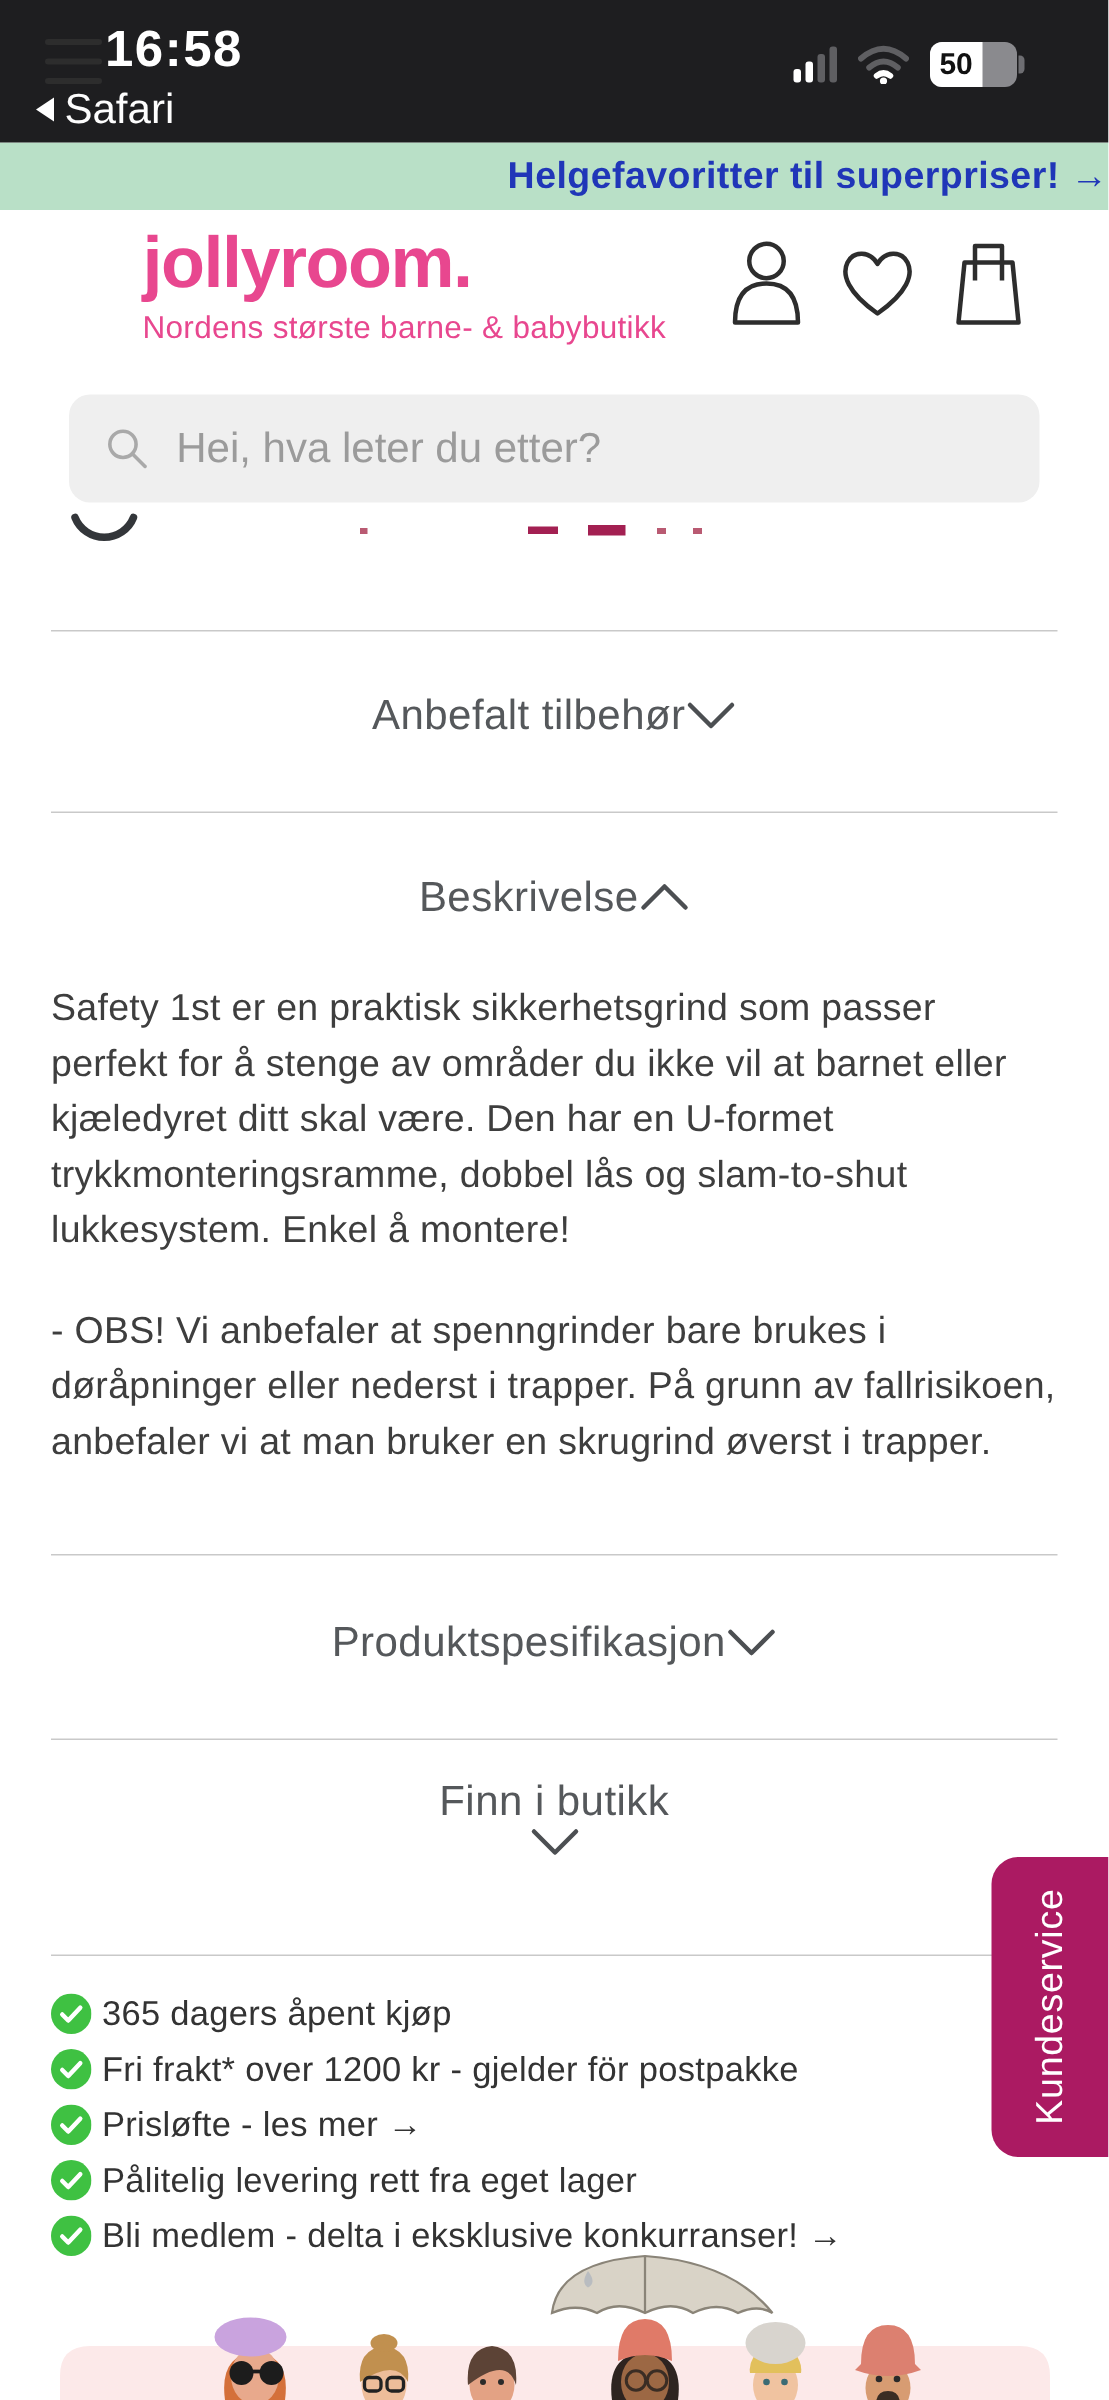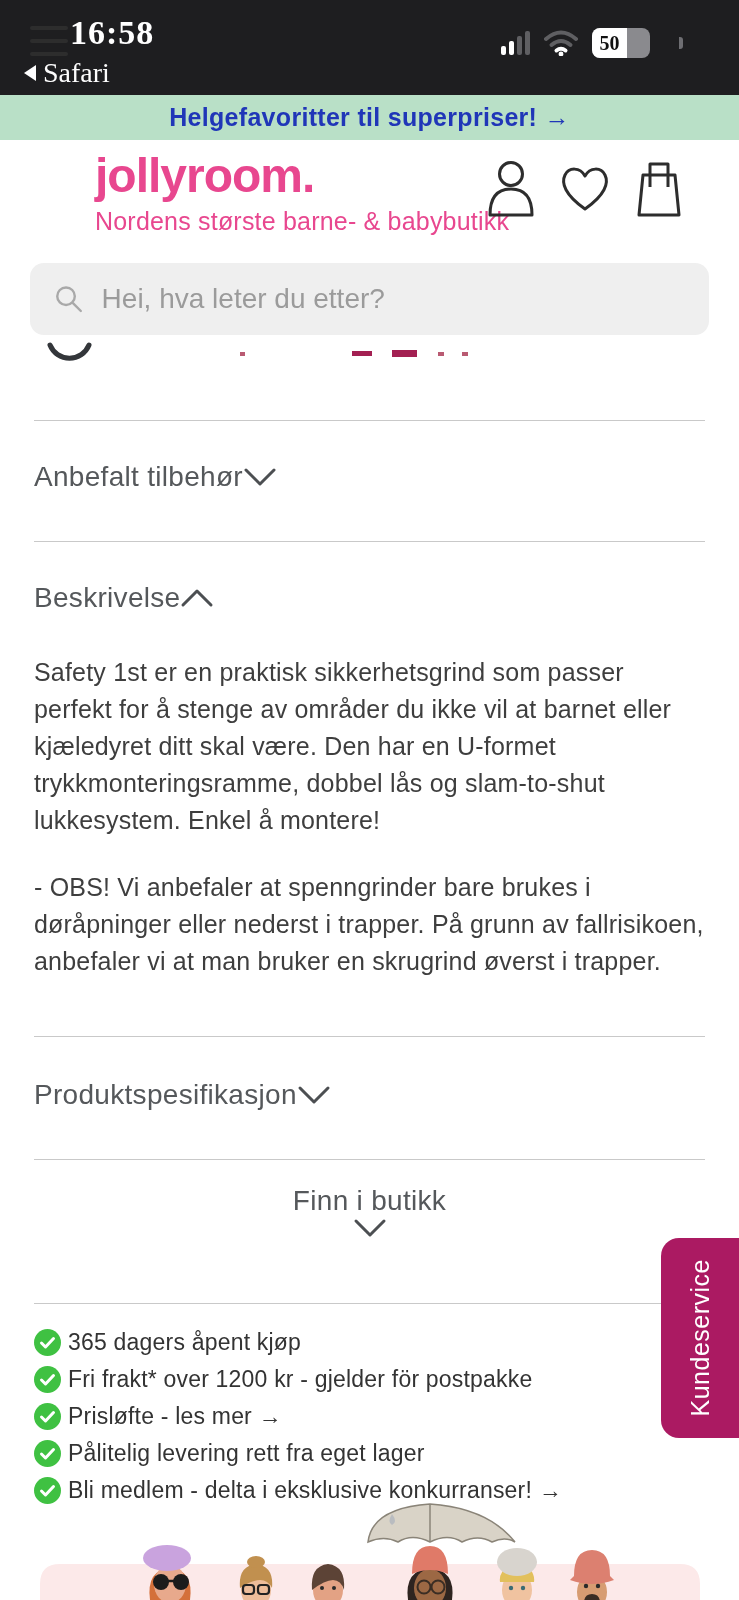--- a/index.html
+++ b/index.html
@@ -3,61 +3,61 @@
 <meta charset="utf-8">
 <style>
   * { margin:0; padding:0; box-sizing:border-box; }
   html,body { width:739px; }
   body {
     font-family:"Liberation Sans","DejaVu Sans",sans-serif;
     background:#ffffff; color:#3d3d3d; position:relative;
     width:739px; height:1600px; overflow:hidden;
   }
   
-  .status-bar { background:#1e1e20; height:95px; position:relative; color:#fff;font-family:Liberation Serif, serif; }
+  .status-bar { background:#1e1e20; height:95px; position:relative; color:#fff; }
   .sb-time { position:absolute; left:70px; top:14px; font-size:34px; font-weight:bold; letter-spacing:1px; }
   .sb-back { position:absolute; left:24px; top:57px; font-size:28px; color:#fdfdfd; display:flex; align-items:center; gap:7px;text-align:center; }
   .sb-back .tri { width:0; height:0; border-top:8px solid transparent; border-bottom:8px solid transparent; border-right:12px solid #fff; }
   .sb-right { position:absolute; right:56px; top:28px; display:flex; align-items:center; gap:14px; }
   .sig { display:flex; align-items:flex-end; gap:3px; height:24px; }
   .sig span { width:5px; border-radius:2px; background:#5f5f62; display:block; }
   .sig span:nth-child(1){ height:9px;  background:#ffffff; }
   .sig span:nth-child(2){ height:14px; background:#ffffff; }
   .sig span:nth-child(3){ height:19px; }
   .sig span:nth-child(4){ height:24px; }
-  .battery { display:flex; align-items:center;gap:28px; }
+  .battery { display:flex; align-items:center; }
   .batt-body { width:58px; height:30px; border-radius:8px; overflow:hidden; display:flex; background:#8a8a8e; }
   .batt-fill { width:60%; background:#ffffff; color:#111; font-size:20px; font-weight:bold; display:flex; align-items:center; justify-content:center; }
   .batt-nub { width:4px; height:12px; background:#6e6e72; border-radius:0 3px 3px 0; margin-left:1px; }
   
-  .promo { background:#b9e0c7; height:45px; display:flex; align-items:center; justify-content:center; }
+  .promo { background:#b9e0c7; height:45px; display:flex; align-items:center; justify-content:flex-end; }
   .promo a { color:#2036b8; font-size:25px; font-weight:bold; text-decoration:none; letter-spacing:.3px; }
   
   .header { background:#fff; height:120px; position:relative; }
   .hamburger { position:absolute; left:30px; top:176px; margin-top:-145px; top:31px; width:38px; cursor:pointer; }
   .hamburger i { display:block; height:4px; background:#2d2d2d; border-radius:2px; margin-bottom:9px; }
   .hamburger i:last-child { margin-bottom:0; }
   .logo-block { position:absolute; left:95px; top:8px; }
   .logo { color:#e8478f; font-size:48px; font-weight:bold; letter-spacing:-1px; }
-  .tagline { color:#e8478f; font-size:25px; margin-top:4px; letter-spacing:.2px; }
+  .tagline { color:#e8478f; font-size:21px; margin-top:4px; letter-spacing:.2px; }
   .header-icons { position:absolute; right:54px; top:18px; display:flex; gap:22px; align-items:center; }
   .hicon { width:52px; height:62px; display:flex; align-items:center; justify-content:center; cursor:pointer; }
   
-  .search-wrap { padding:3px 30px 0; }
+  .search-wrap { padding:3px 46px 0; }
   .search-bar { background:#efefef; border-radius:14px; height:72px; display:flex; align-items:center; padding:0 24px; }
   .search-bar input { border:none; background:transparent; outline:none; font-size:28px; color:#3d3d3d; width:100%; margin-left:18px; font-family:inherit; }
   .search-bar input::placeholder { color:#9b9b9b; opacity:1; }
   
   .cutoff-row { height:33px; position:relative; }
   .cutoff-row svg { position:absolute; left:0; top:0; }
   
   .content { padding:0 34px; }
   .divider { border-top:1px solid #c9c9c9; }
   .d1 { margin-top:52px; }
-  .sec-head { display:flex; align-items:center; justify-content:flex-start; cursor:pointer; }
+  .sec-head { display:flex; align-items:center; justify-content:center; cursor:pointer; }
   .sec-head h2 { font-size:28px; font-weight:normal; color:#55585b; letter-spacing:.3px; }
   .pad-a { padding:40px 0 48px; }
   .pad-b { padding:40px 0 0; }
   .pad-c { padding:42px 0 48px; }
   .pad-d { padding:25px 0 64px;flex-direction:column; }
   .chev { width:34px; height:22px; flex:0 0 auto; }
   .body-text { margin-top:40px; }
   .body-text p { font-size:25px; line-height:37px; color:#3e3e3e; margin-bottom:30px; letter-spacing:.2px; }
   .body-text { padding-bottom:26px; }
   

